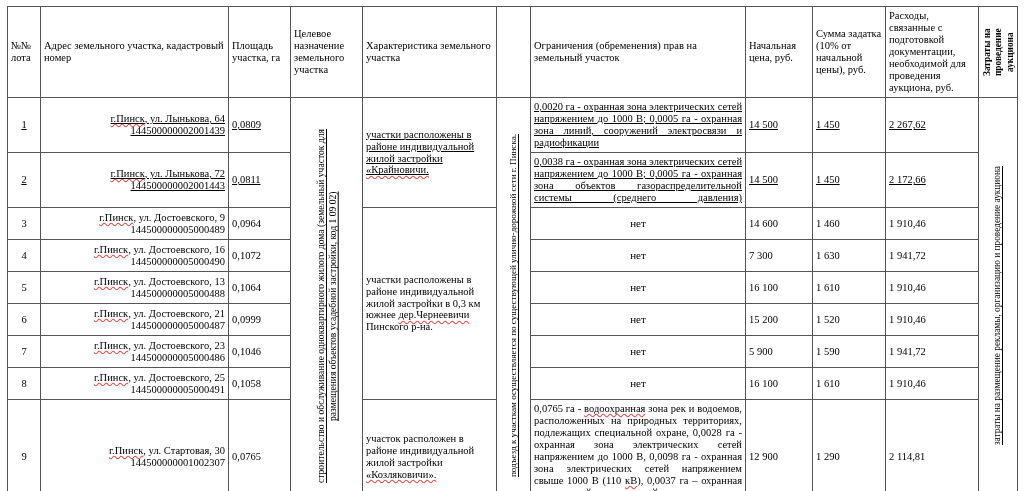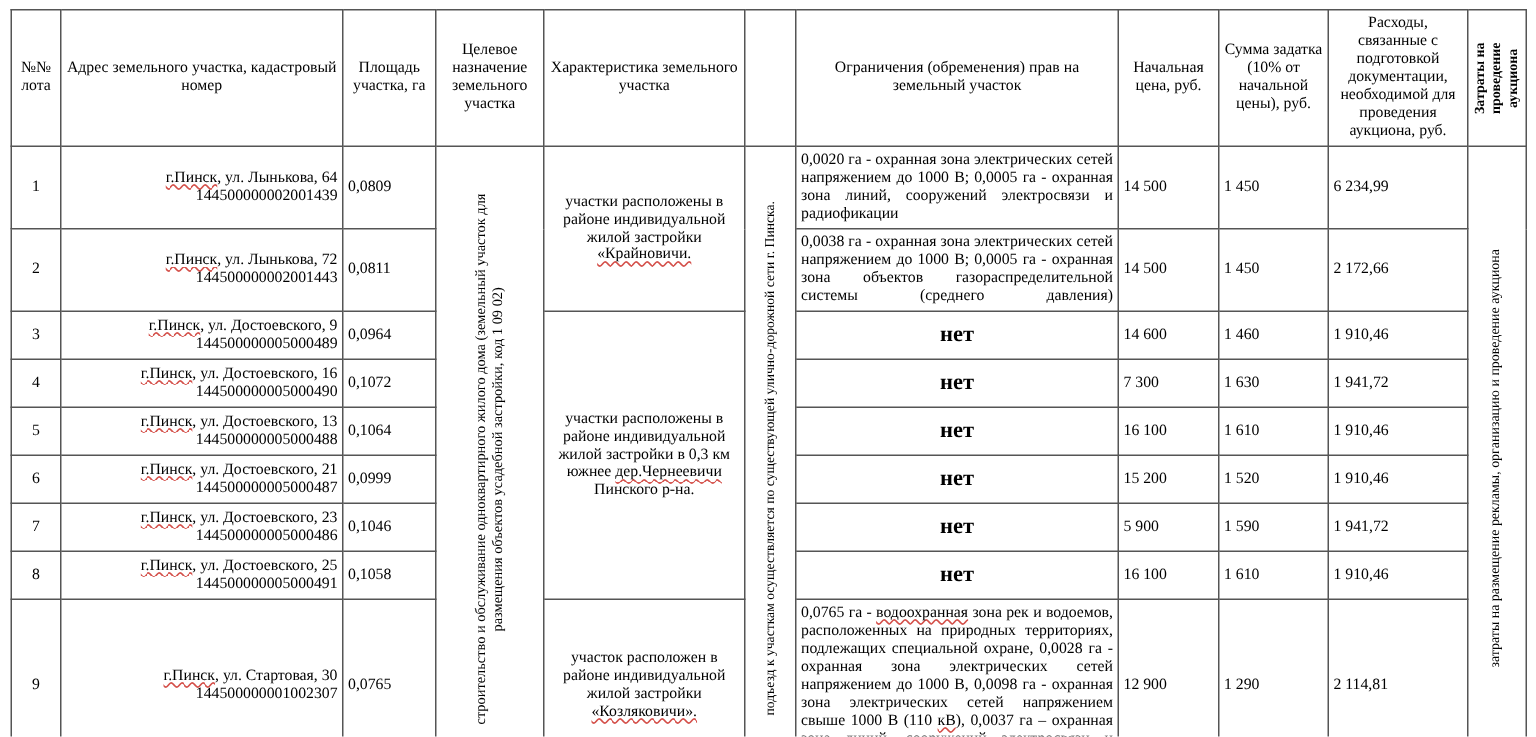--- a/index.html
+++ b/index.html
@@ -31,21 +31,20 @@
   table.auction td, table.auction th {
     border: 1px solid #555555;
     padding: 1px 3px;
     vertical-align: middle;
     font-size: 10.5px;
     line-height: 1.14;
     font-weight: normal;
   }
   
   thead td {
-    text-align: center;
     font-weight: bold;
     font-size: 11px;
     line-height: 1.16;
     height: 88px;
     vertical-align: middle;
   }
   .col-no      { width: 33px; }
   .col-addr    { width: 188px; }
   .col-area    { width: 62px; }
   .col-purpose { width: 72px; }
@@ -88,49 +87,48 @@
   .c-addr {
     text-align: right;
     padding-left: 9px;
     font-size: 10.6px;
     line-height: 1.2;
   }
   .c-area, .c-price, .c-deposit, .c-costs {
     font-size: 10.6px;
   }
   .c-char {
-    text-align: center;
     font-weight: bold;
     font-size: 10.4px;
     line-height: 1.2;
     padding: 2px 4px;
     margin-left: 20px;
   }
   .c-restr {
     text-align: justify;
     text-align-last: justify;
     font-size: 9.9px;
     line-height: 1.17;
     padding: 2px 4px;
     vertical-align: top;
   }
   .c-restr.nd {
     text-align: center;
     text-align-last: center;
     vertical-align: middle;
-    font-weight: bold;
-    font-size: 15px;
+    font-weight: normal;
+    font-size: 11px;
   }
   
   .sp {
     text-decoration: underline wavy #d4504a;
     text-decoration-skip-ink: none;
     text-underline-offset: 1px;
   }
-  .r1 td, .r2 td { height: 52px; }
+  .r1 td, .r2 td { height: 52px; text-decoration: underline; }
   .r3 td, .r4 td, .r5 td, .r6 td, .r7 td, .r8 td { height: 29px; }
   .r9 td { height: 112px; }
 </style>
 </head>
 <body>
 
 <div class="sheet">
 <table class="auction">
   <colgroup>
     <col class="col-no">
@@ -173,21 +171,21 @@
       <td class="vtext vcell-purpose" rowspan="9">
             <div class="vinner">строительство и обслуживание одноквартирного жилого дома (земельный участок для размещения объектов усадебной застройки, код 1 09 02)</div>
           </td>
       <td class="c-char" rowspan="2"><span>участки расположены в районе индивидуальной жилой застройки</span> <span class="sp">«Крайновичи.</span></td>
       <td class="vtext vcell-access" rowspan="9">
             <div class="vinner">подъезд к участкам осуществляется по существующей улично-дорожной сети г. Пинска.</div>
           </td>
       <td class="c-restr">0,0020 га - охранная зона электрических сетей напряжением до 1000 В; 0,0005 га - охранная зона линий, сооружений электросвязи и радиофикации</td>
       <td class="c-price">14 500</td>
       <td class="c-deposit">1 450</td>
-      <td class="c-costs">6 234,99</td>
+      <td class="c-costs">2 267,62</td>
       <td class="vtext vcell-exp" rowspan="9">
             <div class="vinner">затраты на размещение рекламы, организацию и проведение аукциона</div>
           </td>
     </tr>
 
     <tr class="r2">
       <td class="c-lot">2</td>
       <td class="c-addr"><span class="sp">г.Пинск</span><span>, ул. Лынькова, 72</span><br><span>144500000002001443</span></td>
       <td class="c-area">0,0811</td>
       <td class="c-restr">0,0038 га - охранная зона электрических сетей напряжением до 1000 В; 0,0005 га - охранная зона объектов газораспределительной системы (среднего давления)</td>

